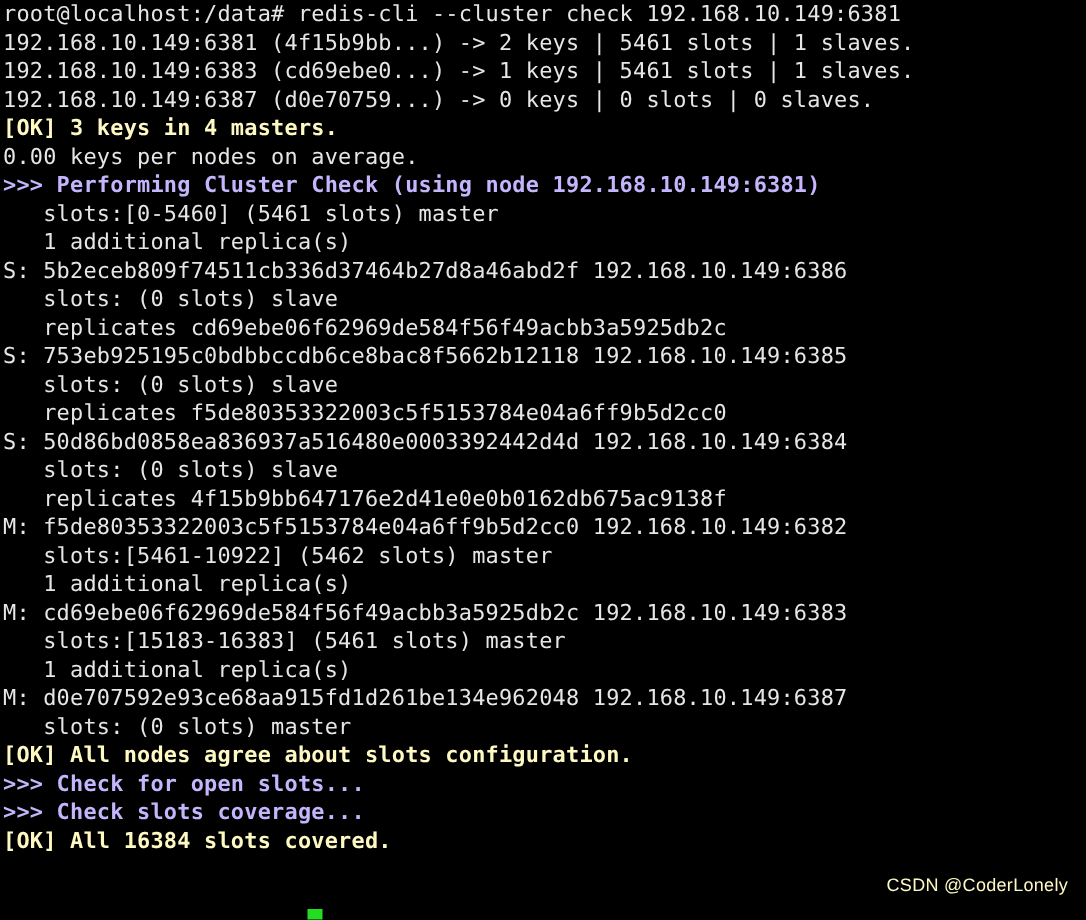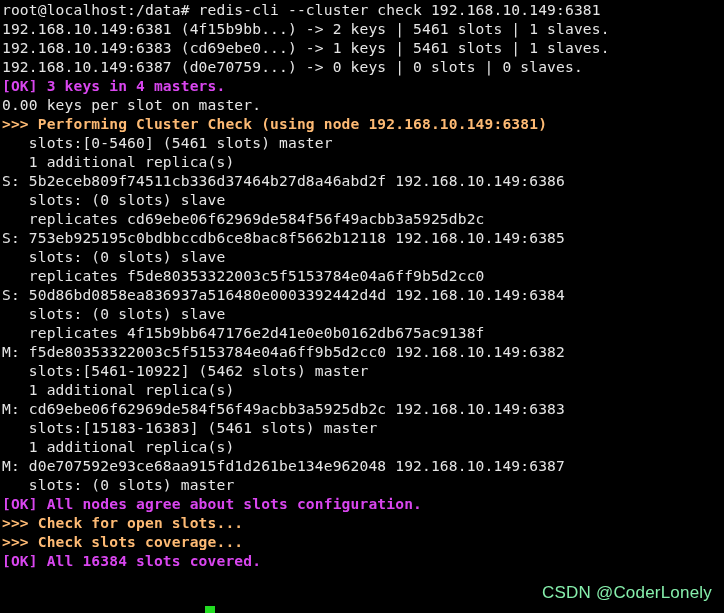--- a/index.html
+++ b/index.html
@@ -27,52 +27,52 @@
   .line {
     height: 19px;
     line-height: 19px;
     font-size: 14.6px;
     letter-spacing: 0.15px;
     white-space: pre;
     padding-left: 2px;
     font-family: "DejaVu Sans Mono", "Liberation Mono", monospace;
   }
   .c-white   { color: #e6e6e6; font-weight: normal; }
-  .c-bwhite  { color: #fdba74; font-weight: bold; }
-  .c-green   { color: #d946ef; font-weight: bold; }
+  .c-bwhite  { color: #c4b5fd; font-weight: bold; }
+  .c-green   { color: #fef9c3; font-weight: bold; }
   .cursor {
     position: absolute;
     left: 205px;
     top: 606px;
     width: 10px;
     height: 8px;
     background: #22dd22;
   }
   .watermark {
     position: absolute;
     right: 12px;
     top: 583px;
-    color: #86efac;
-    font-size: 17px;
+    color: #fef9c3;
+    font-size: 12px;
     font-family: "Liberation Sans", sans-serif;
     letter-spacing: 0.2px;
     white-space: pre;
   }
 </style>
 </head>
 <body>
 
 <div id="terminal">
   <div id="lines">
       <div class="line c-white">root@localhost:/data# redis-cli --cluster check 192.168.10.149:6381</div>
       <div class="line c-white">192.168.10.149:6381 (4f15b9bb...) -&gt; 2 keys | 5461 slots | 1 slaves.</div>
       <div class="line c-white">192.168.10.149:6383 (cd69ebe0...) -&gt; 1 keys | 5461 slots | 1 slaves.</div>
       <div class="line c-white">192.168.10.149:6387 (d0e70759...) -&gt; 0 keys | 0 slots | 0 slaves.</div>
       <div class="line c-green">[OK] 3 keys in 4 masters.</div>
-      <div class="line c-white">0.00 keys per slot on master.</div>
+      <div class="line c-white">0.00 keys per nodes on average.</div>
       <div class="line c-bwhite">&gt;&gt;&gt; Performing Cluster Check (using node 192.168.10.149:6381)</div>
       <div class="line c-white">   slots:[0-5460] (5461 slots) master</div>
       <div class="line c-white">   1 additional replica(s)</div>
       <div class="line c-white">S: 5b2eceb809f74511cb336d37464b27d8a46abd2f 192.168.10.149:6386</div>
       <div class="line c-white">   slots: (0 slots) slave</div>
       <div class="line c-white">   replicates cd69ebe06f62969de584f56f49acbb3a5925db2c</div>
       <div class="line c-white">S: 753eb925195c0bdbbccdb6ce8bac8f5662b12118 192.168.10.149:6385</div>
       <div class="line c-white">   slots: (0 slots) slave</div>
       <div class="line c-white">   replicates f5de80353322003c5f5153784e04a6ff9b5d2cc0</div>
       <div class="line c-white">S: 50d86bd0858ea836937a516480e0003392442d4d 192.168.10.149:6384</div>

